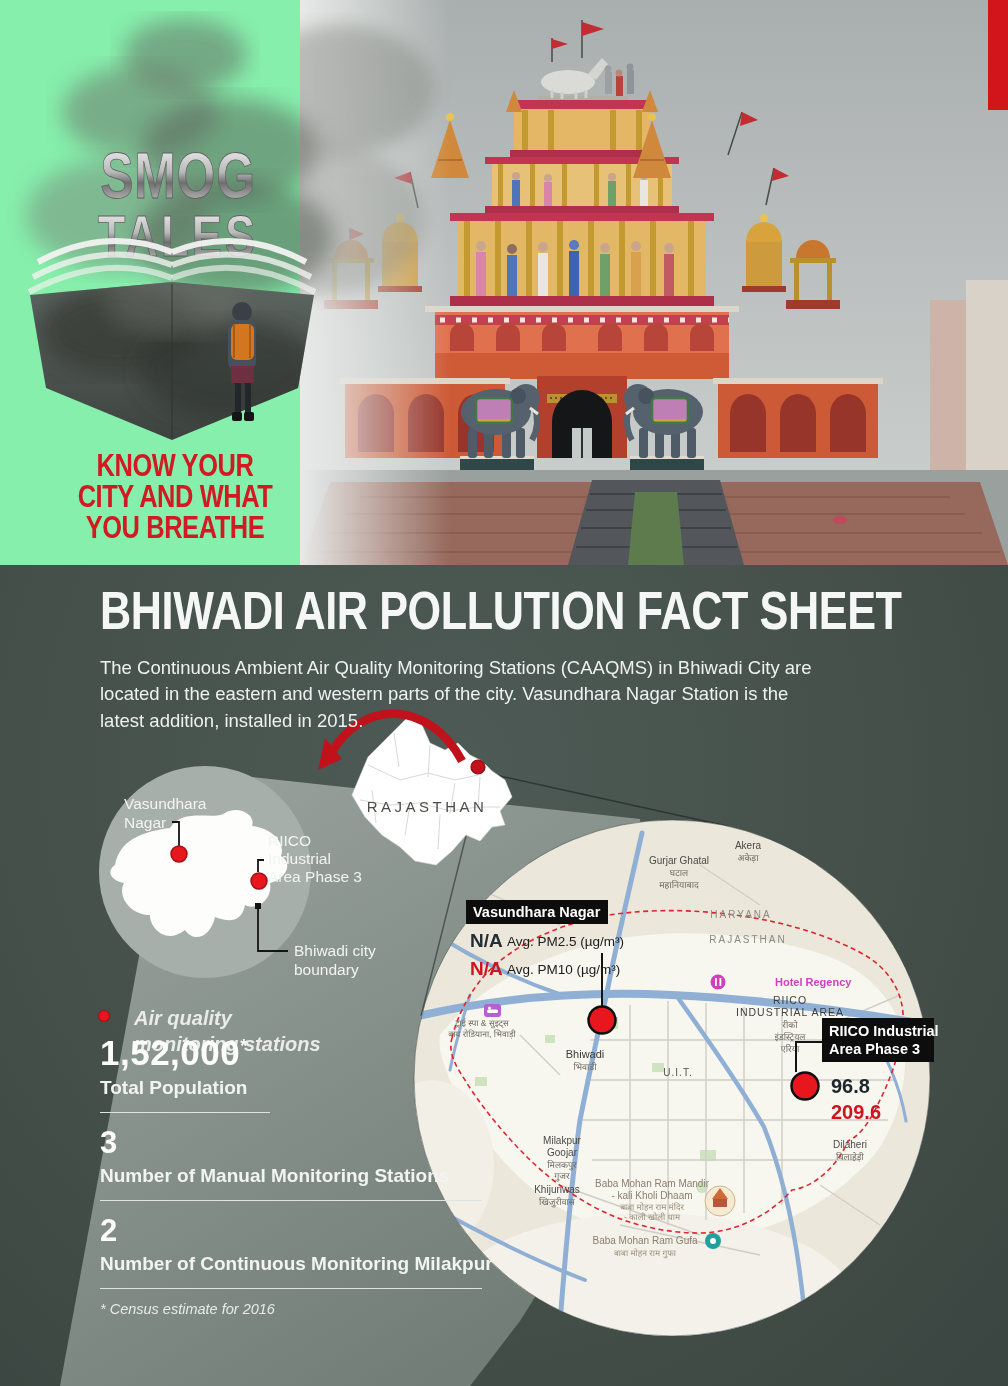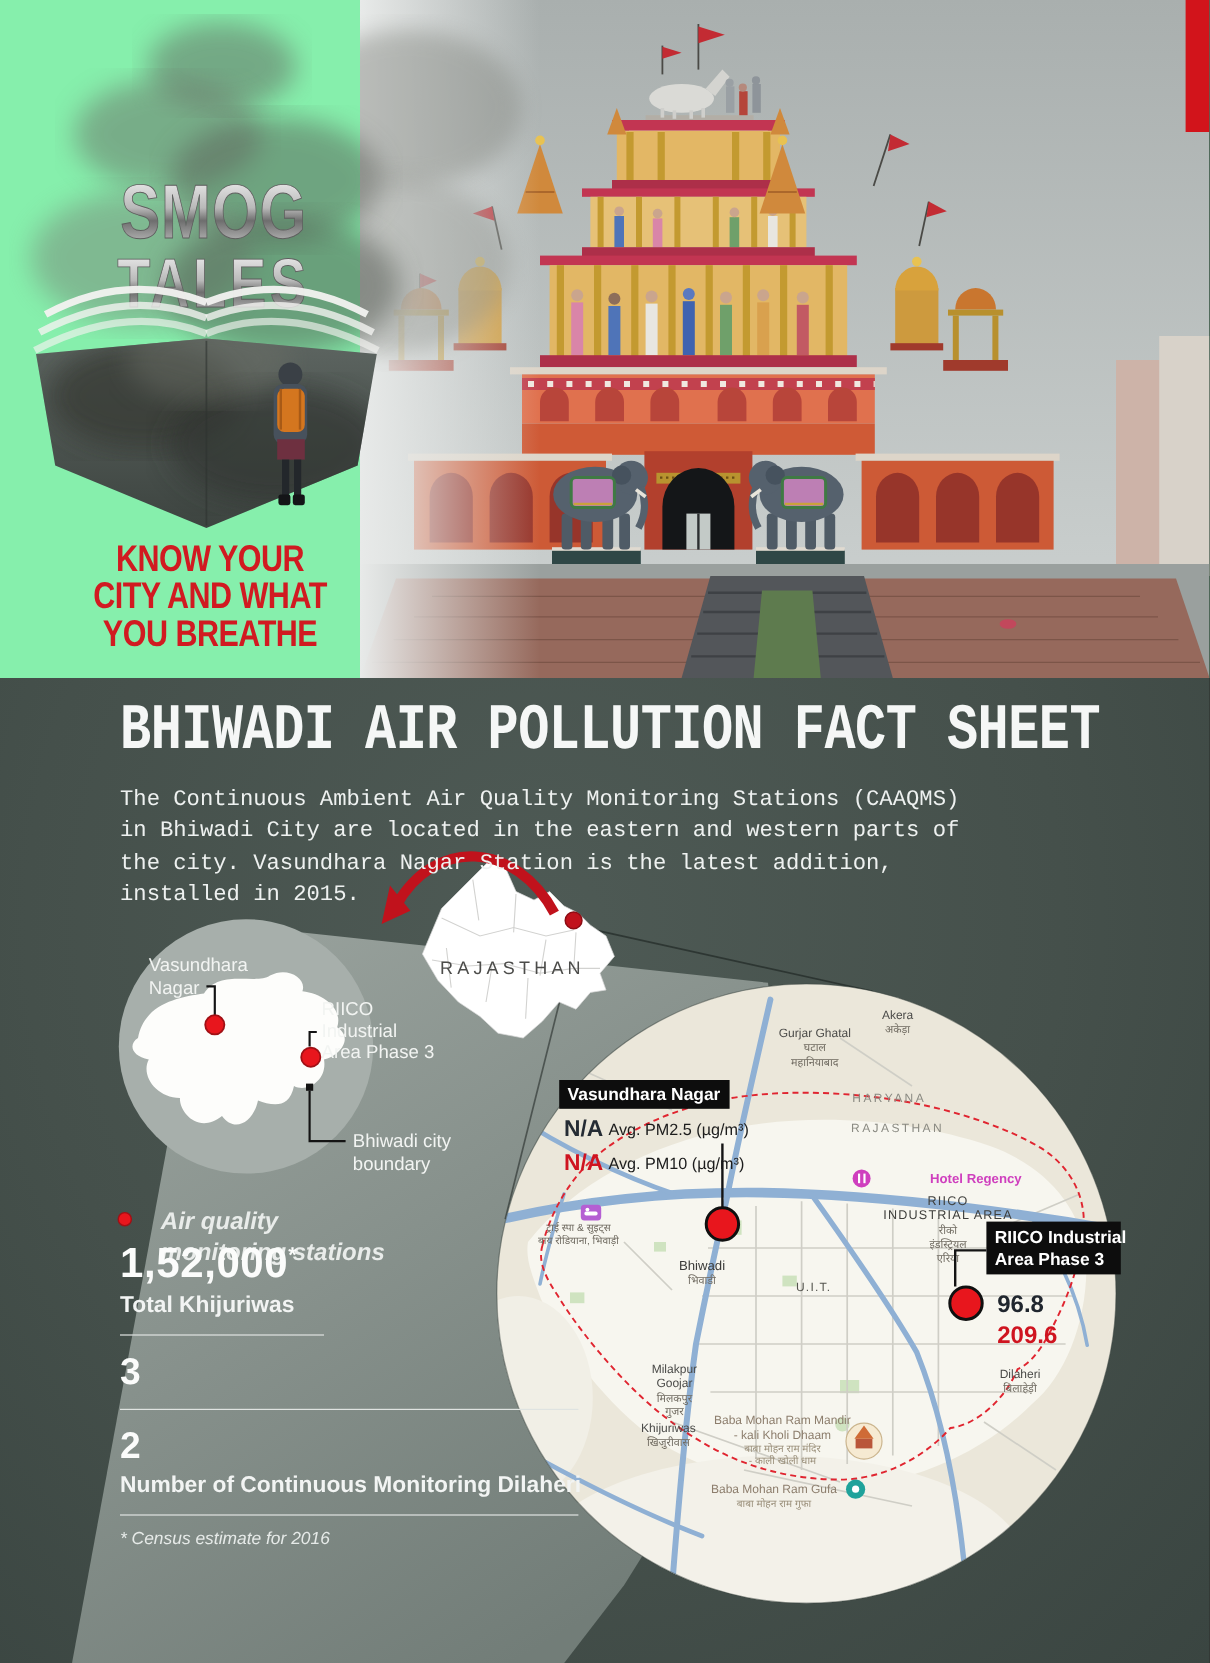--- a/index.html
+++ b/index.html
@@ -12,21 +12,21 @@
   .logo-art{left:0;}
   .tagline{position:absolute;left:25px;top:450px;width:300px;text-align:center;
            color:#d11a21;font-weight:700;font-size:31px;line-height:1.0;
            transform:scaleX(.82);transform-origin:center top;letter-spacing:-.5px;}
   .tagline span{display:block;}
   .corner-tab{position:absolute;left:988px;top:0;width:20px;height:110px;background:#d2141b;}
   
   .sheet{position:absolute;left:0;top:565px;width:1008px;height:821px;
          background:radial-gradient(ellipse at 45% 25%, #4e5a55 0%, #45504b 55%, #3a4541 100%);}
   .diagram{position:absolute;left:0;top:0;}
-  .sheet-header{position:absolute;left:100px;top:14px;width:780px;color:#fff;font-family:Liberation Mono, monospace;}
+  .sheet-header{position:absolute;left:100px;top:14px;width:780px;color:#fff;}
   .sheet-header h1{margin:0;font-size:54px;font-weight:700;letter-spacing:-.5px;
                    transform:scaleX(.80);transform-origin:left center;white-space:nowrap;color:#f5f7f6;}
   .sheet-header p{margin:14px 0 0 0;width:724px;font-size:18.5px;line-height:1.42;
                   font-weight:500;color:#eef1f0;}
   .legend-text{position:absolute;left:134px;top:441px;font-size:20px;font-style:italic;
                color:#e9ecea;line-height:1.28;font-weight:bold;}
   .legend-text span{display:block;}
   .stats{position:absolute;left:100px;top:468px;width:400px;color:#fff;}
   .stat-value{font-weight:700;font-size:31px;letter-spacing:.5px;color:#fbfcfb;}
   .stat-value.lg{font-size:35px;}
@@ -541,23 +541,24 @@
       <p>The Continuous Ambient Air Quality Monitoring Stations (CAAQMS) in Bhiwadi City are located in the eastern and western parts of the city. Vasundhara Nagar Station is the latest addition, installed in 2015.</p>
     </header>
 
     <div class="legend-text">
       <span>Air quality</span>
       <span>monitoring stations</span>
     </div>
 
     <div class="stats">
       <div class="stat-value lg"><span>1,52,000</span><sup>*</sup></div>
-      <div class="stat-label">Total Khijuriwas</div>
+      <div class="stat-label">Total Population</div>
       <hr class="d-short">
       <div class="stat-value">3</div>
+      <div class="stat-label">Number of Manual Monitoring Stations</div>
       <hr class="d-long">
       <div class="stat-value">2</div>
-      <div class="stat-label">Number of Continuous Monitoring Dilaheri</div>
+      <div class="stat-label">Number of Continuous Monitoring Milakpur</div>
       <hr class="d-long">
       <div class="footnote">* Census estimate for 2016</div>
     </div>
   </section>
 </div>
 
 </body></html>

